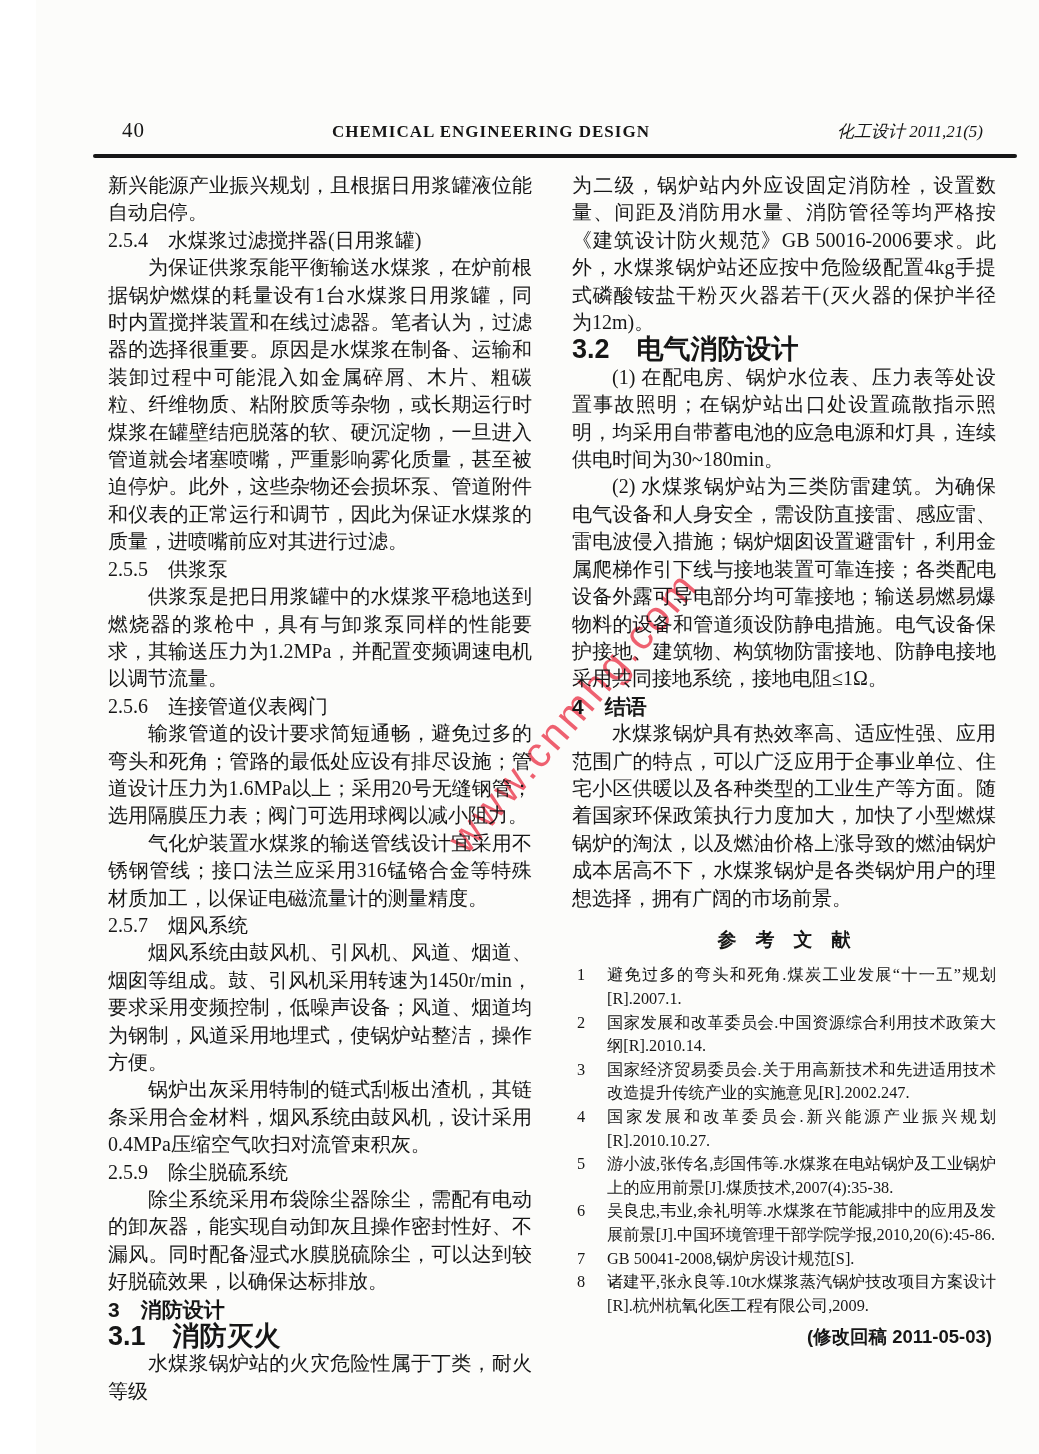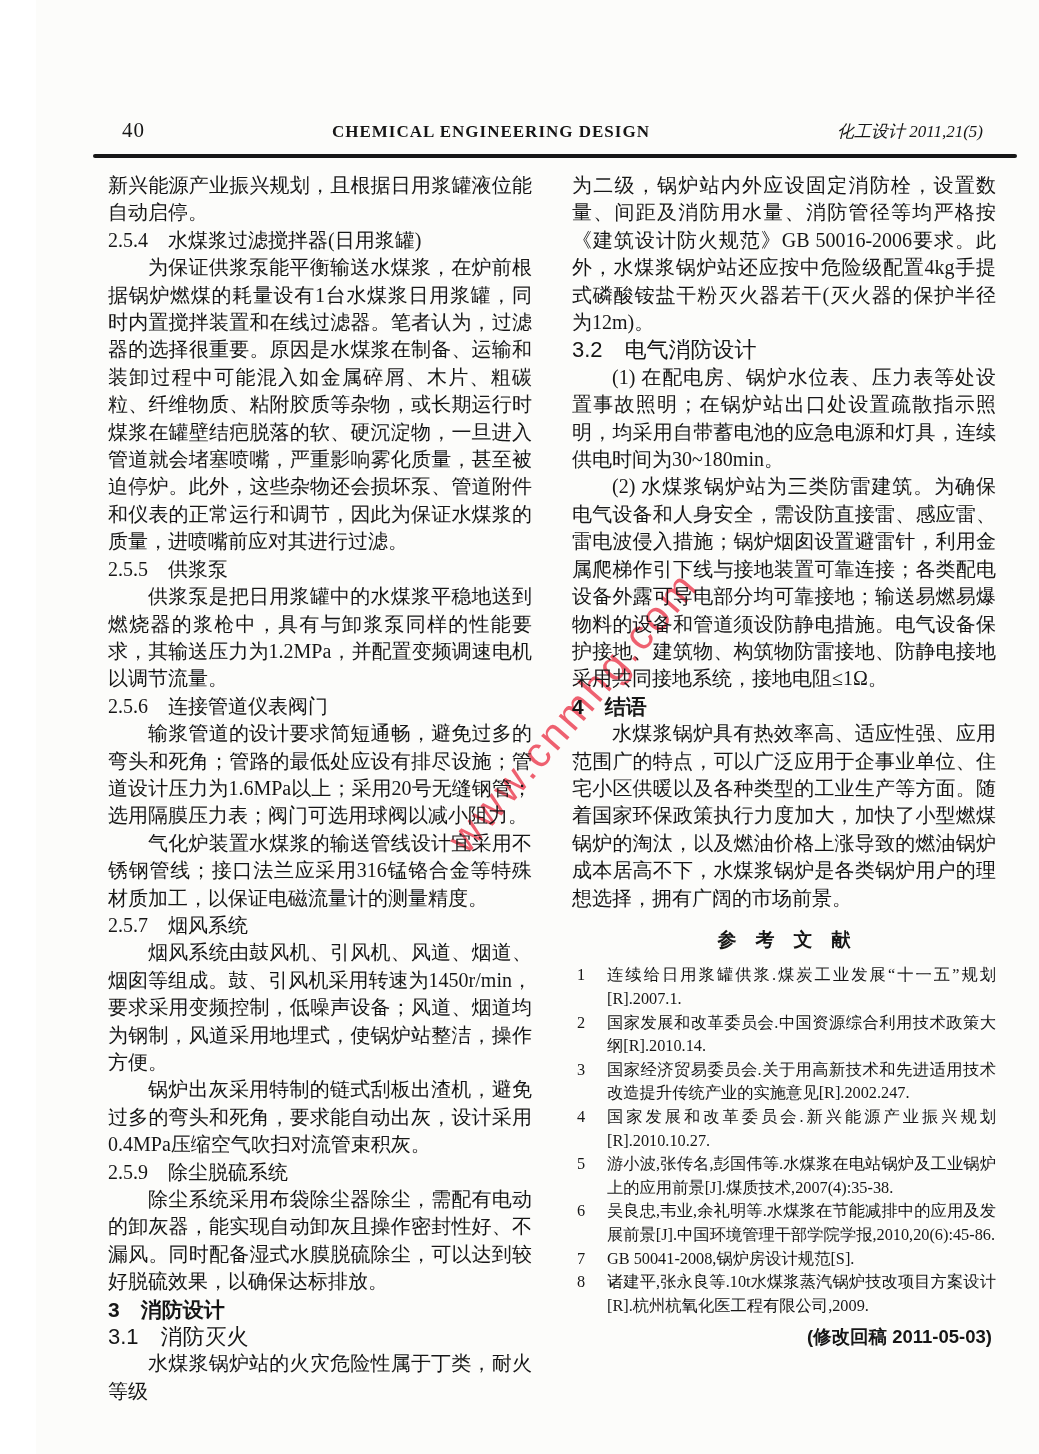--- a/index.html
+++ b/index.html
@@ -36,21 +36,21 @@
   .ind  { text-indent:2em; }
   .cont { text-indent:0; }
   .h-num { margin:0; font-weight:normal; }
   .sec {
     font-family:"Liberation Sans","DejaVu Sans",sans-serif;
     font-weight:bold; font-size:21px;
     margin:15px 0 13px 0;
   }
   .subsec {
     font-family:"Liberation Sans","DejaVu Sans",sans-serif;
-    font-weight:normal; font-size:22px;
+    font-weight:bold; font-size:27px;
     margin:9px 0 6px 0;
   }
   
   .refs-title {
     text-align:center;
     font-family:"Liberation Sans","DejaVu Sans",sans-serif;
     font-weight:bold; font-size:19px;
     margin:14px 0 10px 0;
   }
   .ref {
@@ -95,41 +95,41 @@
     <p class="cont">新兴能源产业振兴规划，且根据日用浆罐液位能自动启停。</p>
     <p class="h-num">2.5.4　水煤浆过滤搅拌器(日用浆罐)</p>
     <p class="ind">为保证供浆泵能平衡输送水煤浆，在炉前根据锅炉燃煤的耗量设有1台水煤浆日用浆罐，同时内置搅拌装置和在线过滤器。笔者认为，过滤器的选择很重要。原因是水煤浆在制备、运输和装卸过程中可能混入如金属碎屑、木片、粗碳粒、纤维物质、粘附胶质等杂物，或长期运行时煤浆在罐壁结疤脱落的软、硬沉淀物，一旦进入管道就会堵塞喷嘴，严重影响雾化质量，甚至被迫停炉。此外，这些杂物还会损坏泵、管道附件和仪表的正常运行和调节，因此为保证水煤浆的质量，进喷嘴前应对其进行过滤。</p>
     <p class="h-num">2.5.5　供浆泵</p>
     <p class="ind">供浆泵是把日用浆罐中的水煤浆平稳地送到燃烧器的浆枪中，具有与卸浆泵同样的性能要求，其输送压力为1.2MPa，并配置变频调速电机以调节流量。</p>
     <p class="h-num">2.5.6　连接管道仪表阀门</p>
     <p class="ind">输浆管道的设计要求简短通畅，避免过多的弯头和死角；管路的最低处应设有排尽设施；管道设计压力为1.6MPa以上；采用20号无缝钢管；选用隔膜压力表；阀门可选用球阀以减小阻力。</p>
     <p class="ind">气化炉装置水煤浆的输送管线设计宜采用不锈钢管线；接口法兰应采用316锰铬合金等特殊材质加工，以保证电磁流量计的测量精度。</p>
     <p class="h-num">2.5.7　烟风系统</p>
     <p class="ind">烟风系统由鼓风机、引风机、风道、烟道、烟囱等组成。鼓、引风机采用转速为1450r/min，要求采用变频控制，低噪声设备；风道、烟道均为钢制，风道采用地埋式，使锅炉站整洁，操作方便。</p>
-    <p class="ind">锅炉出灰采用特制的链式刮板出渣机，避免过多的弯头和死角，要求能自动出灰，设计采用0.4MPa压缩空气吹扫对流管束积灰。</p>
+    <p class="ind">锅炉出灰采用特制的链式刮板出渣机，其链条采用合金材料，烟风系统由鼓风机，设计采用0.4MPa压缩空气吹扫对流管束积灰。</p>
     <p class="h-num">2.5.9　除尘脱硫系统</p>
     <p class="ind">除尘系统采用布袋除尘器除尘，需配有电动的卸灰器，能实现自动卸灰且操作密封性好、不漏风。同时配备湿式水膜脱硫除尘，可以达到较好脱硫效果，以确保达标排放。</p>
     <p class="sec">3　消防设计</p>
     <p class="subsec">3.1　消防灭火</p>
     <p class="ind">水煤浆锅炉站的火灾危险性属于丁类，耐火等级</p>
   </div>
 
   <div class="col col-right">
     <p class="cont">为二级，锅炉站内外应设固定消防栓，设置数量、间距及消防用水量、消防管径等均严格按《建筑设计防火规范》GB 50016-2006要求。此外，水煤浆锅炉站还应按中危险级配置4kg手提式磷酸铵盐干粉灭火器若干(灭火器的保护半径为12m)。</p>
     <p class="subsec">3.2　电气消防设计</p>
     <p class="ind">(1) 在配电房、锅炉水位表、压力表等处设置事故照明；在锅炉站出口处设置疏散指示照明，均采用自带蓄电池的应急电源和灯具，连续供电时间为30~180min。</p>
     <p class="ind">(2) 水煤浆锅炉站为三类防雷建筑。为确保电气设备和人身安全，需设防直接雷、感应雷、雷电波侵入措施；锅炉烟囱设置避雷针，利用金属爬梯作引下线与接地装置可靠连接；各类配电设备外露可导电部分均可靠接地；输送易燃易爆物料的设备和管道须设防静电措施。电气设备保护接地、建筑物、构筑物防雷接地、防静电接地采用共同接地系统，接地电阻≤1Ω。</p>
     <p class="sec">4　结语</p>
     <p class="ind">水煤浆锅炉具有热效率高、适应性强、应用范围广的特点，可以广泛应用于企事业单位、住宅小区供暖以及各种类型的工业生产等方面。随着国家环保政策执行力度加大，加快了小型燃煤锅炉的淘汰，以及燃油价格上涨导致的燃油锅炉成本居高不下，水煤浆锅炉是各类锅炉用户的理想选择，拥有广阔的市场前景。</p>
 
     <div class="refs-title">参　考　文　献</div>
 
     <div class="ref">
       <span class="ref-no">1</span>
-      <span class="ref-tx">连续给日用浆罐供浆.煤炭工业发展“十一五”规划[R].2007.1.</span>
+      <span class="ref-tx">避免过多的弯头和死角.煤炭工业发展“十一五”规划[R].2007.1.</span>
     </div>
     <div class="ref">
       <span class="ref-no">2</span>
       <span class="ref-tx">国家发展和改革委员会.中国资源综合利用技术政策大纲[R].2010.14.</span>
     </div>
     <div class="ref">
       <span class="ref-no">3</span>
       <span class="ref-tx">国家经济贸易委员会.关于用高新技术和先进适用技术改造提升传统产业的实施意见[R].2002.247.</span>
     </div>
     <div class="ref">

